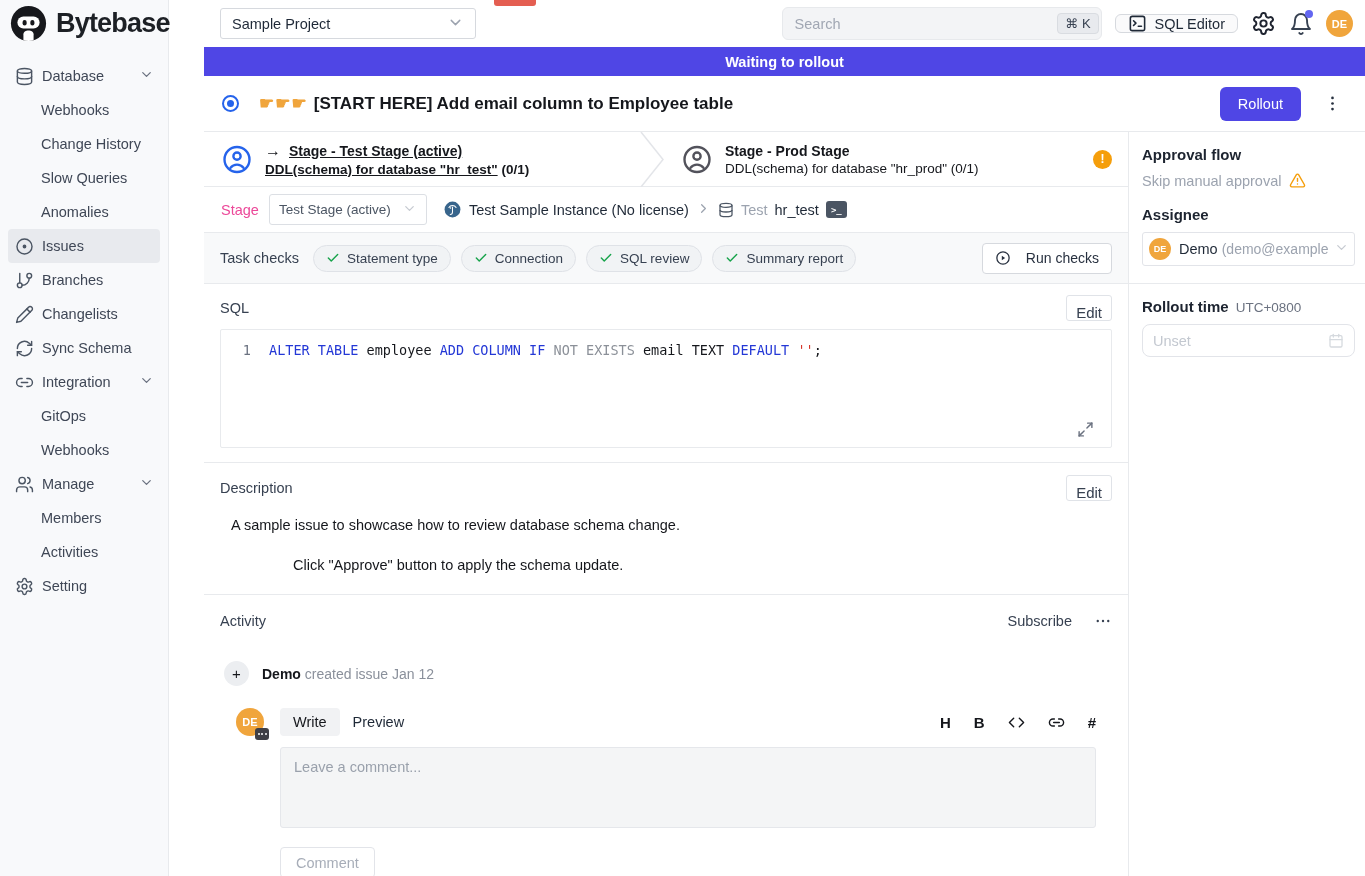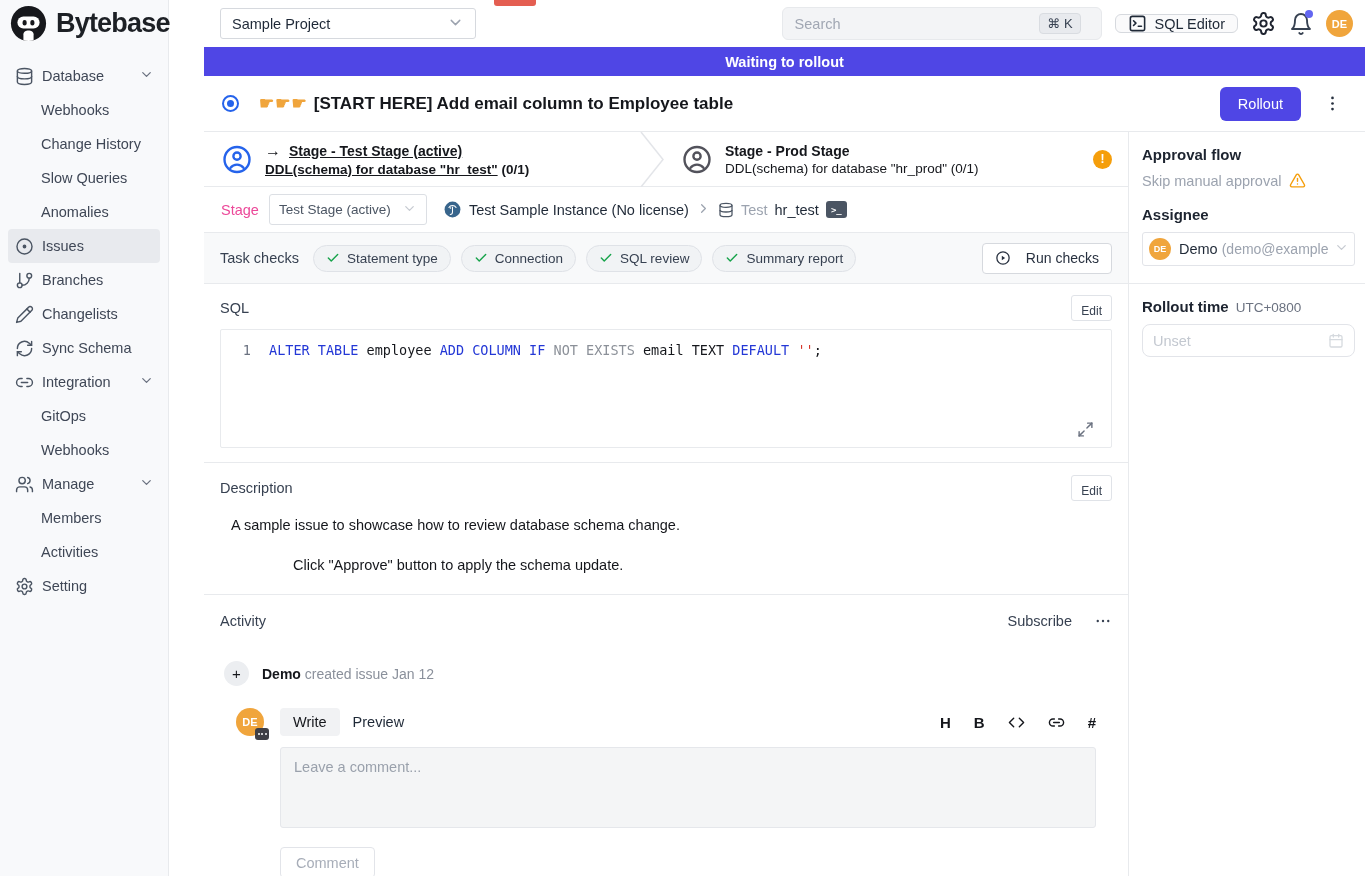--- a/index.html
+++ b/index.html
@@ -17,21 +17,21 @@
   .nav-item .chev { margin-left:auto; color:#6b7280; }
   .nav-item.active { background:#e8eaee; border-radius:4px; margin:0 8px; padding:0 6px 0 7px; }
   .nav-sub { display:flex; align-items:center; height:34px; padding-left:41px; cursor:pointer; }
   .nav-ic { width:19px; height:19px; flex:none; color:#4b5563; display:flex; align-items:center; }
 
   
   .topbar { position:absolute; left:204px; top:0; width:1161px; height:47px; background:#fff; display:flex; align-items:center; padding:0 12px 0 16px; gap:13px; }
   .proj-select { width:256px; height:31px; border:1px solid #d6d9de; border-radius:3px; background:#fff; display:flex; align-items:center; padding:8px 11px; font-size:14.5px; color:#1f2937; cursor:pointer; }
   .proj-select .chev { margin-left:auto; color:#9ca3af; }
   .tb-spacer { flex:1; }
-  .search { width:320px; height:33px; background:#f3f4f6; border:1px solid #e7e9ec; border-radius:6px; display:flex; align-items:center; padding:0 20px 0 12px; }
+  .search { width:320px; height:33px; background:#f3f4f6; border:1px solid #e7e9ec; border-radius:6px; display:flex; align-items:center; padding:0 2px 0 12px; }
   .search input { flex:1; border:none; outline:none; background:transparent; font:inherit; font-size:14.5px; color:#374151; }
   .search input::placeholder { color:#a1a7b3; }
   .kbd { background:#e8eaee; border:1px solid #d9dce1; border-radius:4px; padding:2px 7px; font-size:13px; color:#374151; white-space:nowrap; }
   .sql-editor-btn { height:19px; border:1px solid #d6d9de; border-radius:6px; background:#fafafb; display:flex; align-items:center; gap:8px; padding:0 12px; font-size:14.5px; color:#1f2937; cursor:pointer; white-space:nowrap; }
   .tb-icon { color:#1f2430; display:flex; cursor:pointer; }
   .bell-wrap { position:relative; display:flex; }
   .bell-dot { position:absolute; right:0px; top:-2px; width:8px; height:8px; border-radius:50%; background:#6366f1; }
   .avatar { width:27px; height:27px; border-radius:50%; background:#f0a53c; color:#fff; font-size:11px; font-weight:700; display:flex; align-items:center; justify-content:center; cursor:pointer; flex:none; }
 
   .artifact { position:absolute; left:494px; top:0; width:42px; height:6px; background:#df4233; opacity:.85; border-radius:0 0 3px 3px; }
@@ -77,21 +77,21 @@
   .term-badge { width:21px; height:17px; background:#4b5563; border-radius:3px; color:#fff; font-family:"DejaVu Sans Mono",monospace; font-size:9px; font-weight:700; display:flex; align-items:center; justify-content:center; cursor:pointer; }
 
   .taskchecks { height:51px; background:#f8f9fa; border-bottom:1px solid #e8eaed; display:flex; align-items:center; padding:0 16px; }
   .tc-label { margin-right:14px; color:#374151; font-size:14.5px; }
   .pill { height:27px; border:1px solid #dfe2e7; background:#f1f3f5; border-radius:14px; display:flex; align-items:center; gap:7px; padding:0 12px; font-size:13.5px; color:#374151; margin-right:10px; cursor:pointer; }
   .pill .ck { color:#16a34a; display:flex; }
   .run-btn { margin-left:auto; height:31px; background:#fff; border:1px solid #d6d9de; border-radius:4px; display:flex; align-items:center; gap:15px; padding:0 12px; font-size:14px; color:#27303f; font-family:inherit; cursor:pointer; }
 
   .section-head { display:flex; align-items:center; justify-content:space-between; height:28px; }
   .sec-title { font-size:14.5px; color:#374151; }
-  .edit-btn { height:26px; border:1px solid #e0e3e8; background:#fff; border-radius:3px; padding:8px 9px; font-size:12px; color:#374151; font-family:inherit; cursor:pointer; }
+  .edit-btn { height:26px; border:1px solid #e0e3e8; background:#fff; border-radius:3px; padding:8px 9px; font-size:15px; color:#374151; font-family:inherit; cursor:pointer; }
 
   .sql-section { padding:10px 16px 14px; }
   .sql-editor { margin-top:7px; border:1px solid #e8eaed; border-radius:2px; height:119px; position:relative; font-family:"DejaVu Sans Mono",monospace; font-size:13.5px; padding-top:10px; }
   .code-line { display:flex; white-space:pre; line-height:20px; }
   .lineno { width:48px; text-align:right; padding-right:18px; color:#6b7280; flex:none; }
   .tok-keyword { color:#2438d6; }
   .tok-plain { color:#15171c; }
   .tok-secondary { color:#8b9098; }
   .tok-string { color:#d7362a; }
   .expand-ic { position:absolute; right:17px; bottom:9px; color:#6b7280; display:flex; cursor:pointer; }

